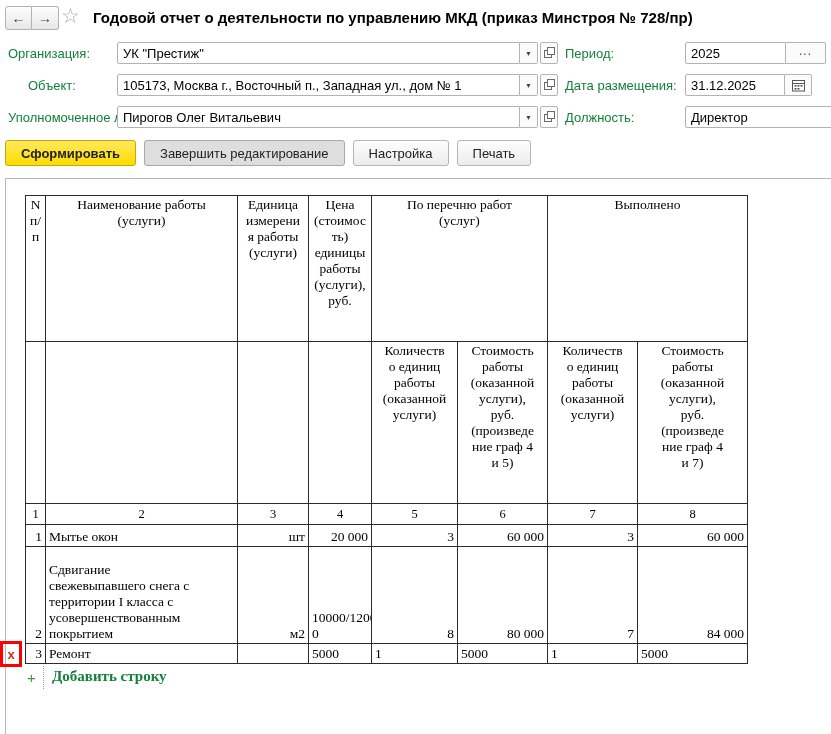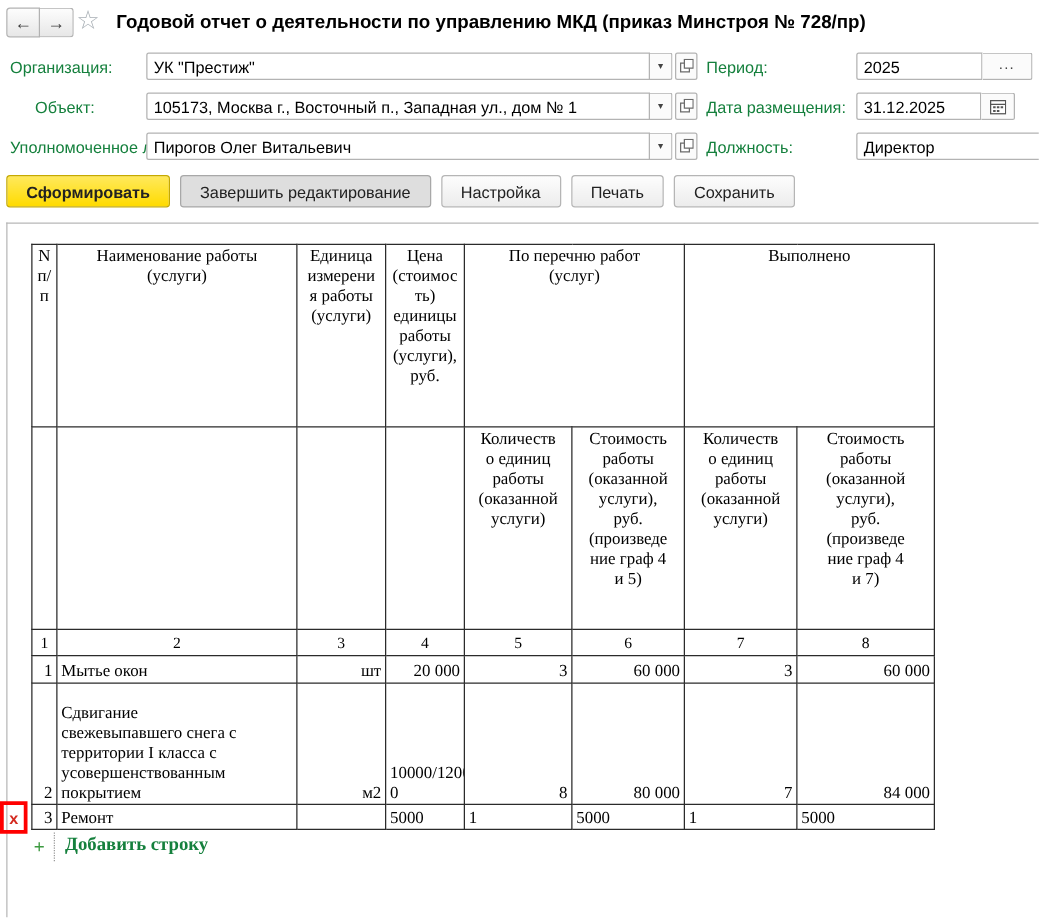--- a/index.html
+++ b/index.html
@@ -163,21 +163,20 @@
   <div class="flabel" style="left:565px; top:110px;">Должность:</div>
   <div class="igroup" style="left:685px; top:106px;">
     <div class="ival solo" style="width:156px;">Директор</div>
   </div>
 
   <div class="toolbar">
     <button class="btn btn-yellow">Сформировать</button>
     <button class="btn btn-gray">Завершить редактирование</button>
     <button class="btn">Настройка</button>
     <button class="btn">Печать</button>
-    <button class="btn">Сохранить</button>
   </div>
 
   <div class="sheet-top"></div>
   <div class="sheet-left"></div>
 
   <table class="sheet" id="main-table">
     <colgroup>
       <col style="width:20px">
         <col style="width:192px">
         <col style="width:71px">

